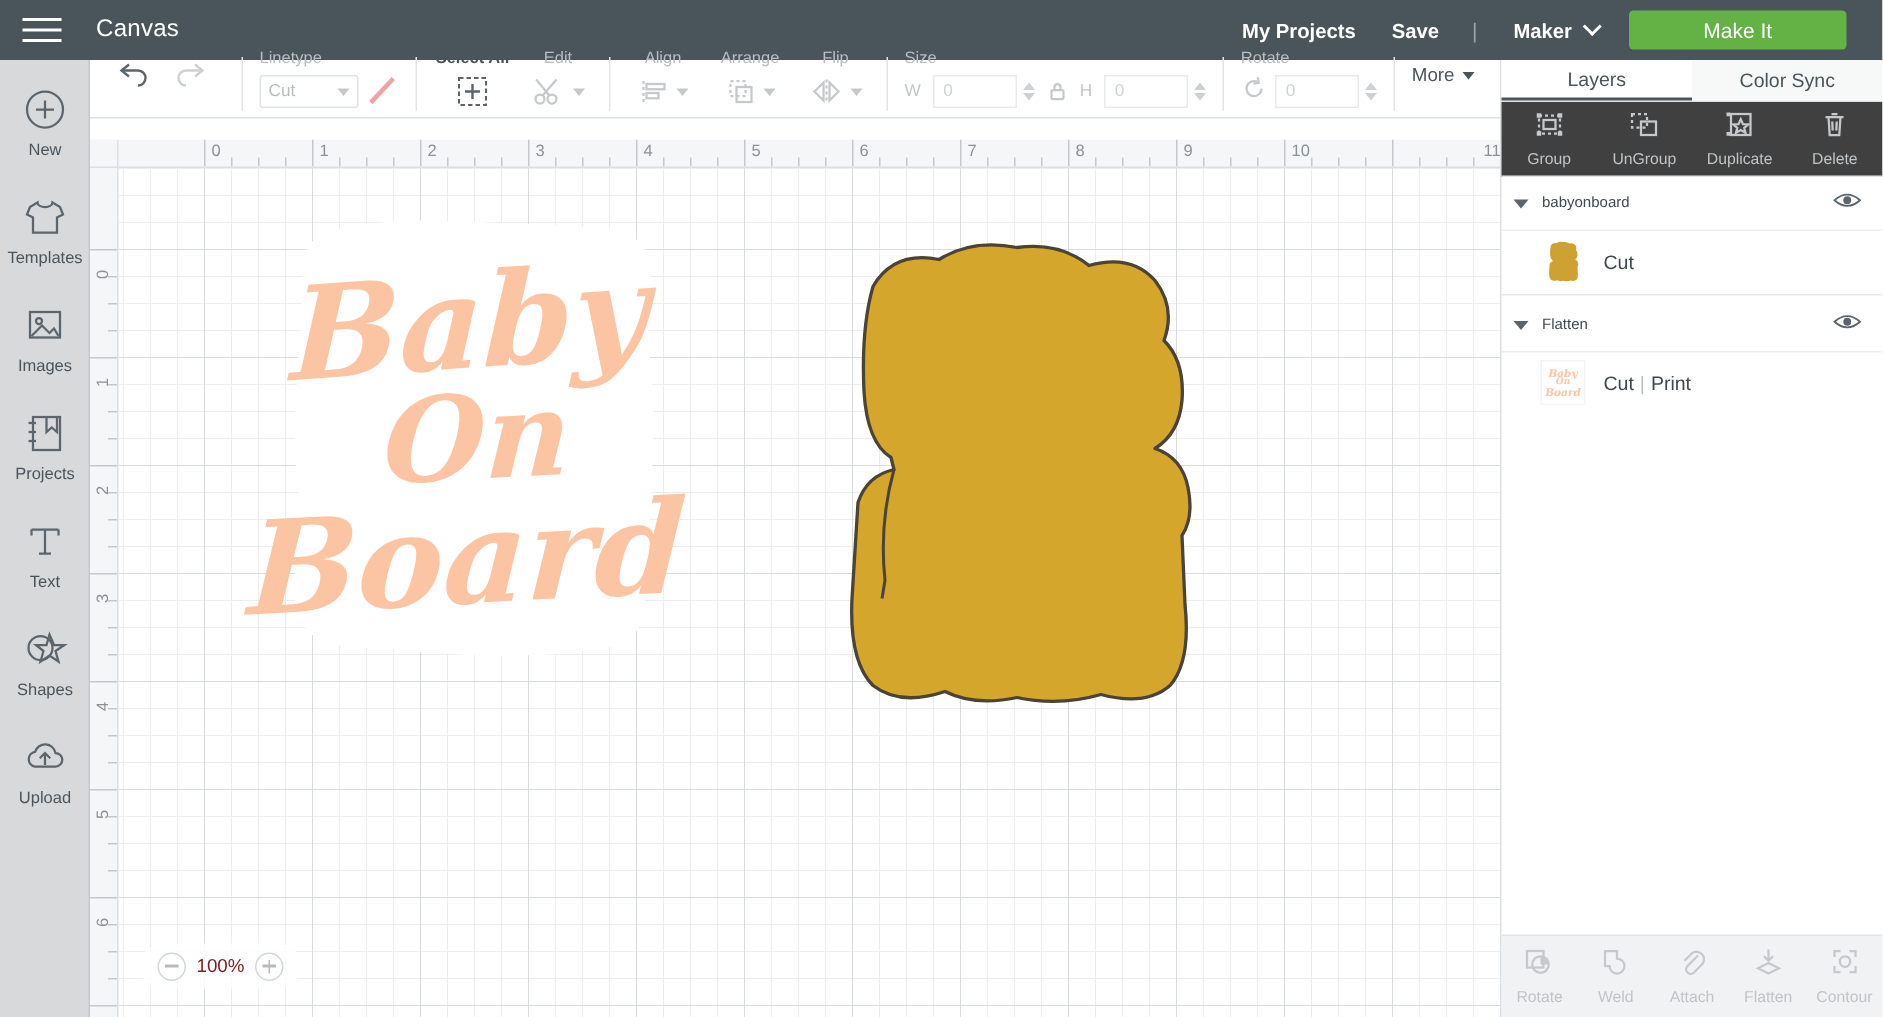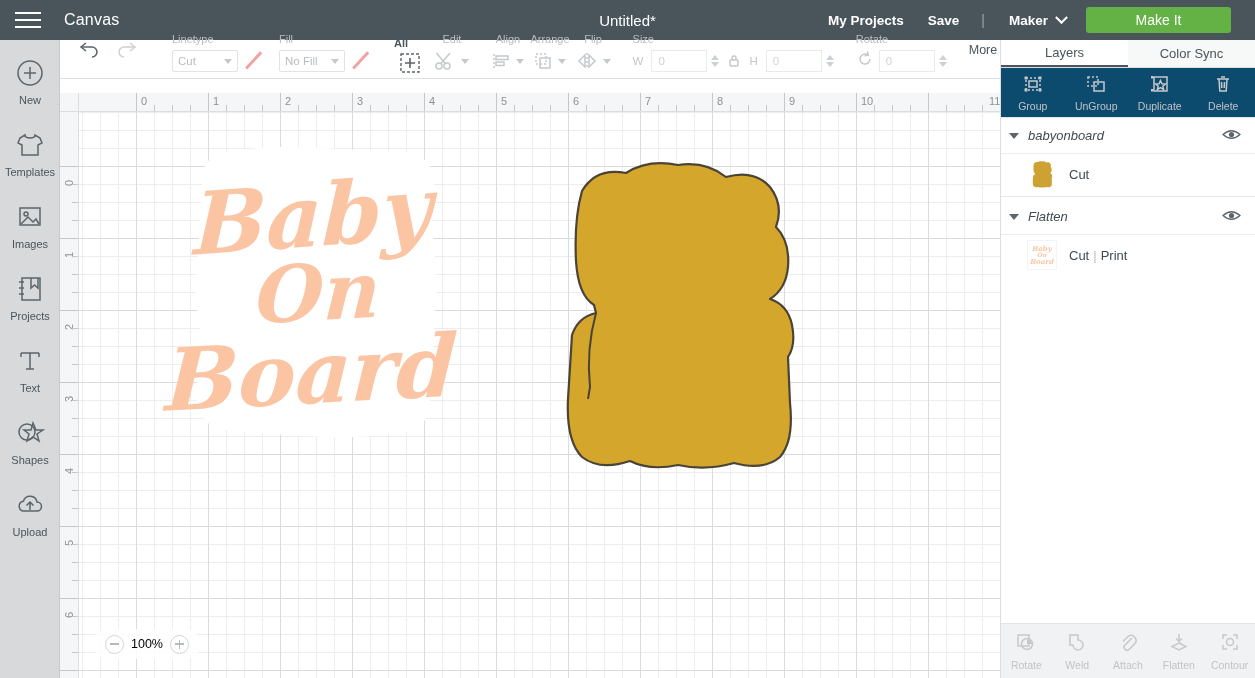--- a/index.html
+++ b/index.html
@@ -139,21 +139,21 @@
     background-position: 57px 0px, 0 54px, 57px 0px, 0 54px;
   }
   .zoomctl {
     position: absolute; left: 33px; bottom: 19px; width: 108px; height: 30px;
     background: rgba(255,255,255,.82); border-radius: 15px;
     display: flex; align-items: center; justify-content: center; gap: 7px; z-index: 4;
   }
   .zbtn { width: 19px; height: 19px; border: 1px solid #d3d7d9; border-radius: 50%;
           display:flex;align-items:center;justify-content:center; cursor:pointer; background:transparent; }
   .zbtn span { display:block; background:#b5babd; }
-  .zlabel { font-size: 12.5px; color: #000000; }
+  .zlabel { font-size: 12.5px; color: #7f1d1d; }
 
   
   .art { position: absolute; }
   .bob-card { left: 120px; top: 135px; width: 270px; height: 320px; }
   .bob-text {
     position: absolute; left: 0; top: 0; width: 100%; height: 100%;
     display: flex; flex-direction: column; align-items: center; justify-content: center;
     color: #fbc5a4; font-family: "DejaVu Serif", serif; font-weight: bold;
     font-style: italic; line-height: .92; user-select: none;
   }
@@ -168,31 +168,31 @@
     position: absolute; top: 40px; left: 1000px; width: 255px; height: 638px;
     background: #ffffff; border-left: 1px solid #dcdfe1;
   }
   .rtabs { display: flex; height: 28px; border-bottom: 1px solid #dcdfe1; }
   .rtab {
     flex: 1; display: flex; align-items: center; justify-content: center;
     font-size: 13px; color: #4a555b; cursor: pointer; background: #f7f8f8;
   }
   .rtab.active { background: #ffffff; border-bottom: 2px solid #4a555b; }
   .ractions {
-    display: flex; height: 50px; background: #0c4a6e; border-bottom: 1px solid #e2e5e7; text-align: right;
+    display: flex; height: 50px; background: #404040; border-bottom: 1px solid #e2e5e7; text-align: right;
   }
   .raction { flex: 1; display: flex; flex-direction: column; align-items: center; justify-content: center; gap: 2px; cursor: pointer; }
   .raction-lab { font-size: 10.5px; color: #c0c4c6; }
   .layer-head {
     display: flex; align-items: center; height: 36px; padding: 0 14px 0 8px;
     border-bottom: 1px solid #ebedee;
   }
   .tri { width:0;height:0;border-left:5px solid transparent;border-right:5px solid transparent;
          border-top:6px solid #5b656b; margin-right: 9px; cursor:pointer; }
-  .layer-name { font-size: 13px; color: #3f4a50; flex: 1; font-style: italic; }
+  .layer-name { font-size: 10px; color: #3f4a50; flex: 1; }
   .eye { cursor: pointer; }
   .layer-row { display: flex; align-items: center; height: 40px; padding-left: 26px; cursor: pointer; }
   .thumb { width: 30px; height: 30px; display:flex; align-items:center; justify-content:center; }
   .layer-type { font-size: 13px; color: #3f4a50; margin-left: 12px; }
   .pipe { color: #b9bdc0; margin: 0 4px; }
   .hr { height:1px; background:#e6e8e9; margin: 2px 0; }
 
   .canvas-row {
     position: absolute; left: 0; bottom: 55px; width: 254px; height: 52px;
     background: #fafbfb; border-top: 1px solid #dcdfe1;
@@ -215,21 +215,20 @@
 
 <div id="app">
 
   <div class="header">
     <div class="hamburger">
       <span></span>
         <span></span>
         <span></span>
     </div>
     <div class="header-canvas">Canvas</div>
-    <div class="header-title">Untitled*</div>
     <div class="header-right">
       <div class="hdr-link">My Projects</div>
       <div class="hdr-link">Save</div>
       <div class="hdr-sep">|</div>
       <div class="hdr-machine">
         <span>Maker</span>
         <span class="chev-down"></span>
       </div>
       <button class="make-it">Make It</button>
     </div>
@@ -335,30 +334,20 @@
       <div class="tb-title">Linetype</div>
       <div class="tb-row">
         <div class="sel">
           <span class="cap">Cut</span>
           <span class="caret"></span>
         </div>
         <div class="swatch-line"></div>
       </div>
     </div>
 
-    <div class="tb-group" style="margin-left:14px">
-      <div class="tb-title">Fill</div>
-      <div class="tb-row">
-        <div class="sel">
-          <span class="cap">No Fill</span>
-          <span class="caret"></span>
-        </div>
-        <div class="swatch-line"></div>
-      </div>
-    </div>
 
     <div class="tb-div"></div>
 
     <div class="tb-group" style="align-items:center;width:52px">
       <div class="tb-title active">Select All</div>
       <div class="tb-row">
         <svg width="22" height="22" viewBox="0 0 22 22">
             <rect x="2" y="2" width="18" height="18" fill="none" stroke="#5b656b" stroke-width="1.4" stroke-dasharray="3 2"></rect>
             <path d="M11 6 L11 16 M6 11 L16 11" stroke="#5b656b" stroke-width="1.6"></path>
           </svg>

